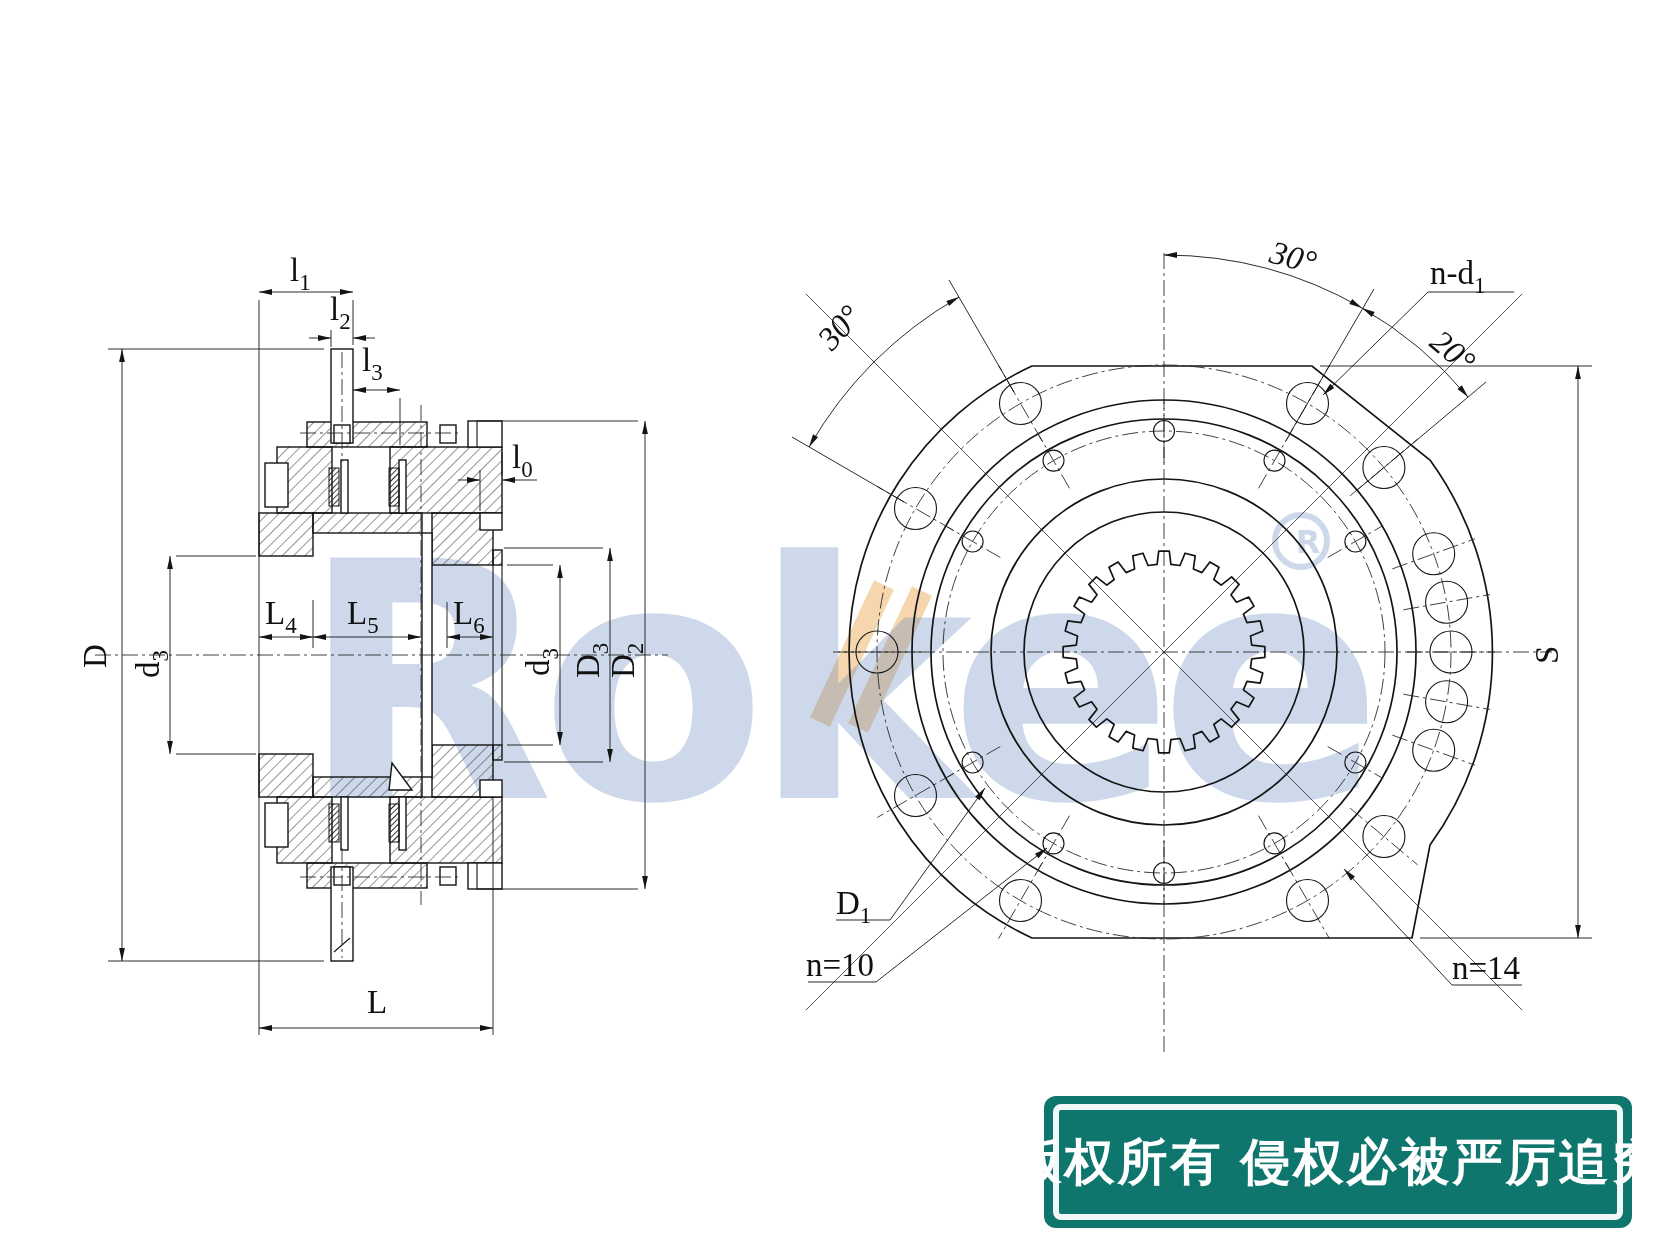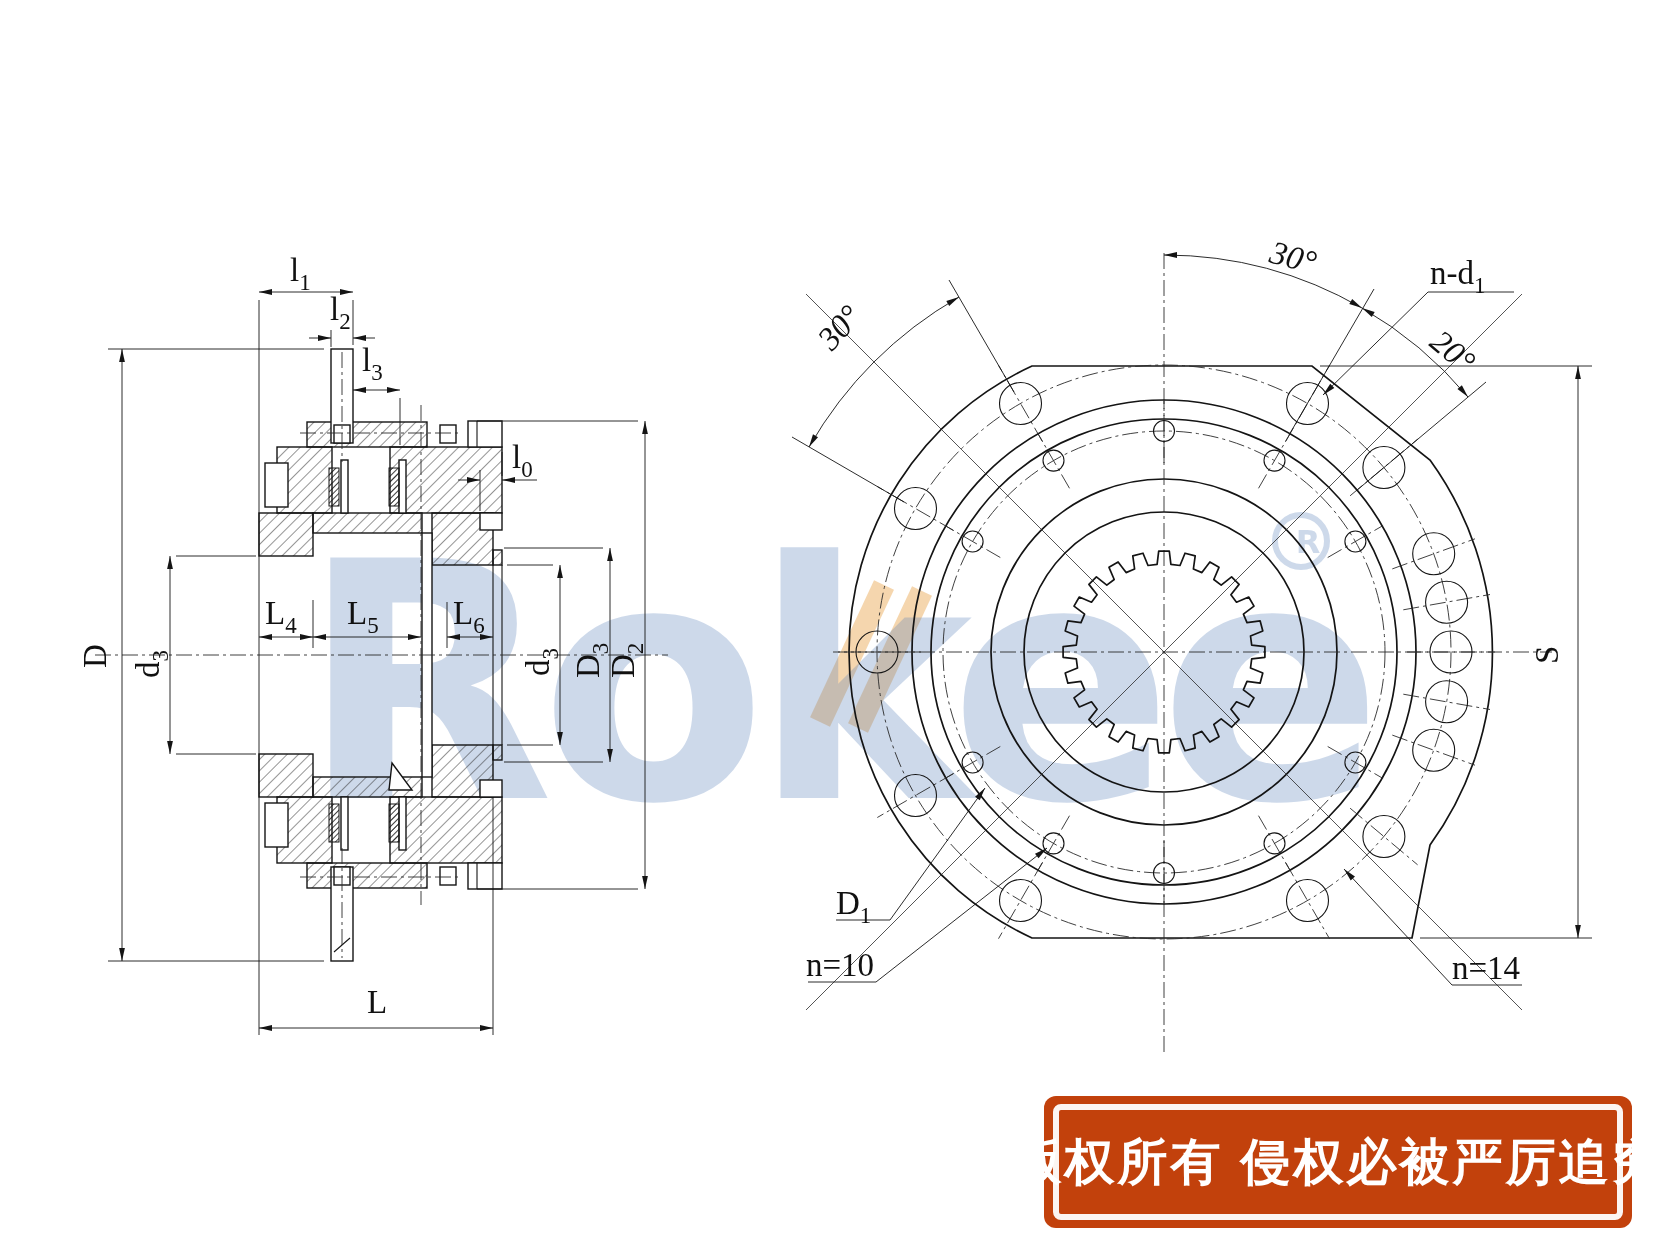--- a/index.html
+++ b/index.html
@@ -255,17 +255,17 @@
     <text class="dimtxt ang" transform="rotate(40 1428 345)" x="1428" y="345">20°</text>
     <text class="dimtxt ang" transform="rotate(-48 832 352)" x="832" y="352">30°</text>
     <text class="dimtxt" x="1430" y="284"><tspan>n-d</tspan><tspan class="sub" dy="9">1</tspan></text>
     <text class="dimtxt" x="836" y="914"><tspan>D</tspan><tspan class="sub" dy="9">1</tspan></text>
     <text class="dimtxt" x="806" y="976">n=10</text>
     <text class="dimtxt" x="1452" y="979">n=14</text>
     <text class="dimtxt" font-size="36" transform="rotate(-90 1558 664)" x="1558" y="664">S</text>
   </g>
 </svg>
 
-<div id="stamp" style="background: #c2410c;">
+<div id="stamp" style="background: #0f766e;">
   <div class="inner"></div>
   <div class="txt" style="color: rgb(255, 255, 255);">版权所有 侵权必被严厉追究</div>
 </div>
 </div>
 
 </body></html>

